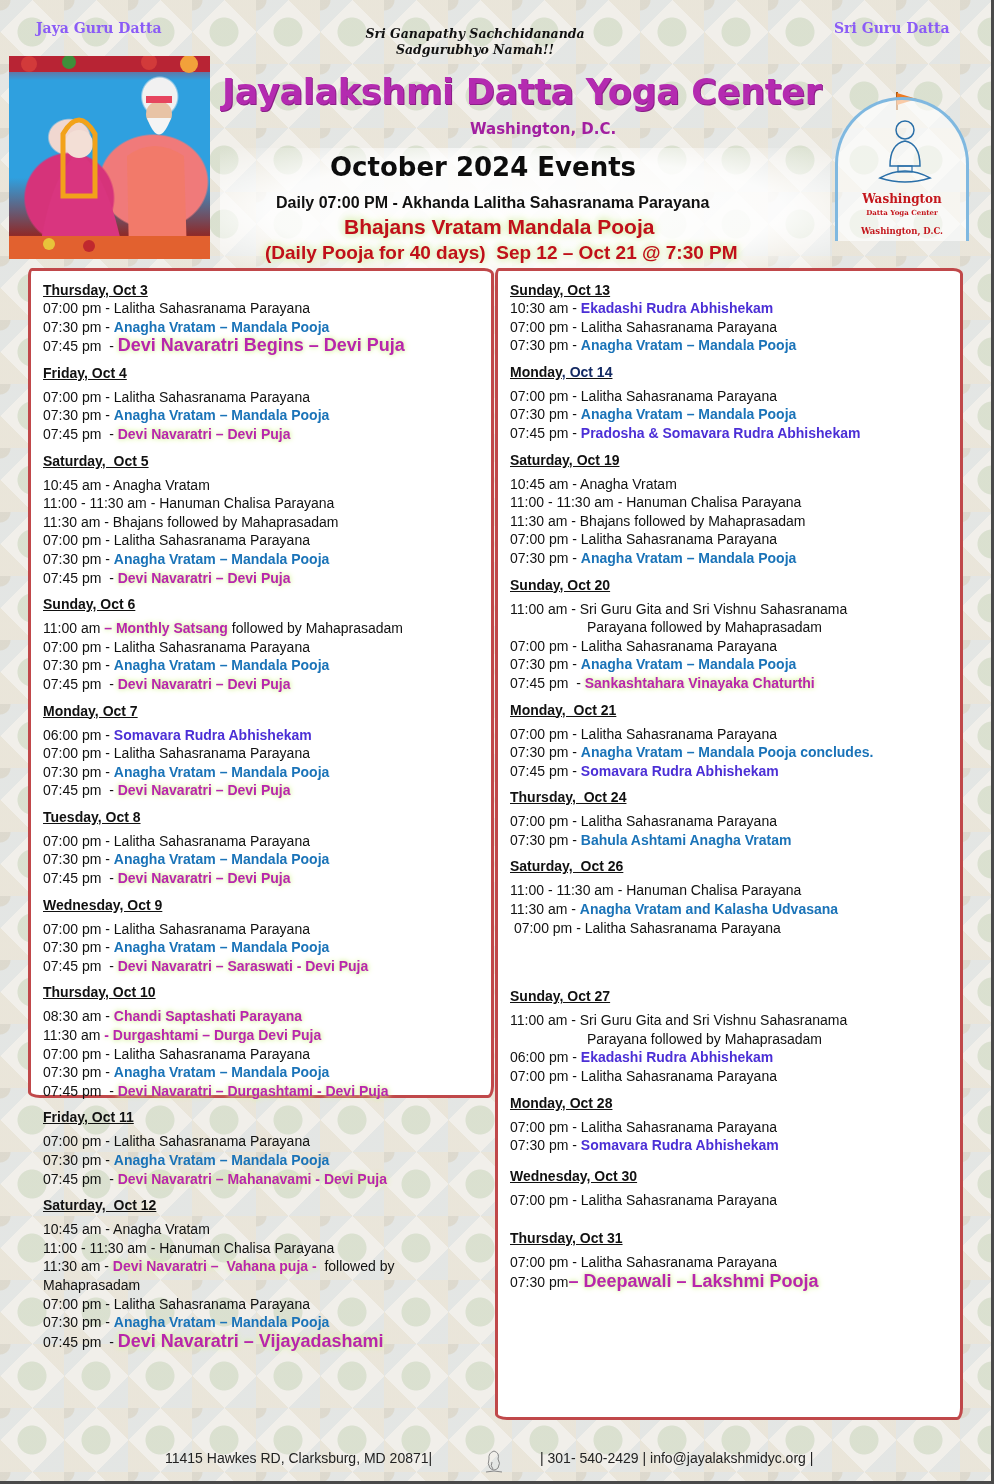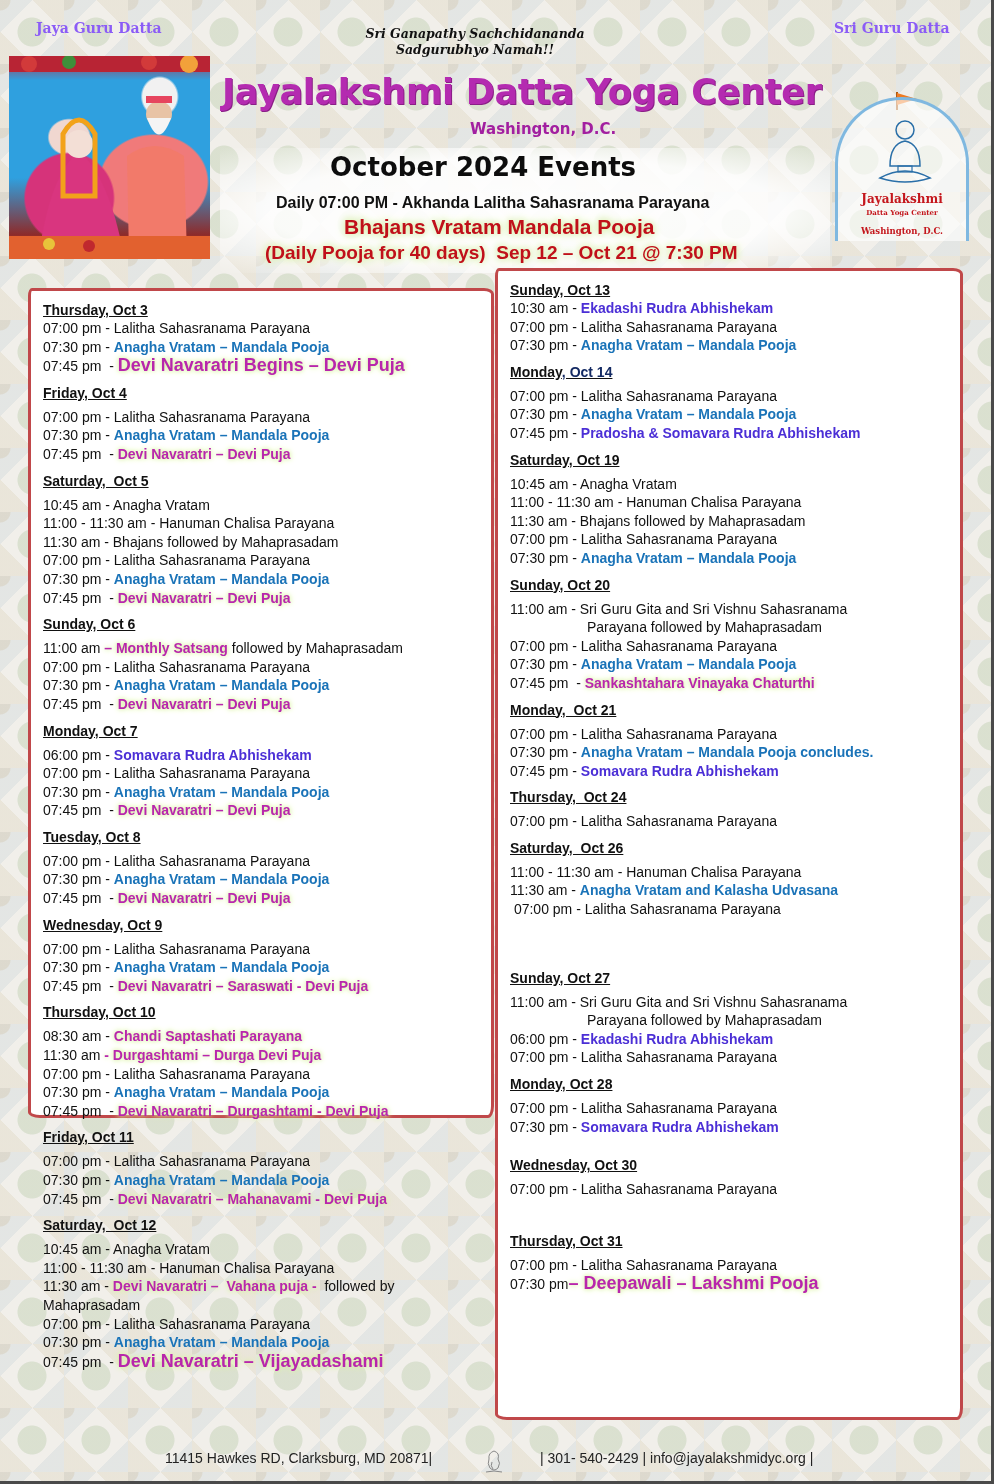--- a/index.html
+++ b/index.html
@@ -101,21 +101,21 @@
     position: absolute; left: 897px; top: 93px; width: 0; height: 0;
     border-left: 20px solid #f07c22; border-top: 6px solid transparent; border-bottom: 6px solid transparent;
   }
   .flag-pole { position: absolute; left: 896px; top: 92px; width: 2px; height: 18px; background: #b05a10; }
 
   .panel {
     position: absolute; background: #fff;
     border: 3px solid #c0484a;
     border-radius: 4px 10px 6px 12px / 8px 6px 12px 6px;
   }
-  .panel-left { left: 28px; top: 288px; width: 466px; height: 830px; }
+  .panel-left { left: 28px; top: 268px; width: 466px; height: 830px; }
   .panel-right { left: 495px; top: 268px; width: 468px; height: 1152px; }
   .panel-inner { position: absolute; left: 12px; top: 10px; right: 10px; }
 
   .day { margin-bottom: 0; }
   .day-head {
     display: inline-block;
     font-family: "Liberation Sans", sans-serif; font-weight: bold; font-size: 14px;
     text-decoration: underline; color: #111; line-height: 17px; white-space: pre;
   }
   .row { font-family: "Liberation Sans", sans-serif; font-size: 14px; line-height: 18.6px; color: #111; white-space: pre; }
@@ -179,21 +179,21 @@
 
 <div class="flag-pole"></div>
 <div class="flag"></div>
 <div class="logo">
   <svg class="logo-figure" viewBox="0 0 58 70">
     <circle cx="29" cy="14" r="9" fill="none" stroke="#2a6fa8" stroke-width="1.5"></circle>
     <path d="M14 50 Q14 28 29 25 Q44 28 44 50 Z" fill="none" stroke="#2a6fa8" stroke-width="1.5"></path>
     <path d="M4 62 Q29 48 54 62 Q29 70 4 62 Z" fill="none" stroke="#2a6fa8" stroke-width="1.5"></path>
     <rect x="22" y="50" width="14" height="6" fill="none" stroke="#2a6fa8" stroke-width="1.2"></rect>
   </svg>
-  <div class="logo-name">Jayalakshmi</div>
+  <div class="logo-name">Washington</div>
   <div class="logo-sub">Datta Yoga Center</div>
   <div class="logo-city">Washington, D.C.</div>
 </div>
 
 <div class="panel panel-left">
   <div class="panel-inner" id="left-col">
       <div class="day" style="margin-top: 0px;"><div class="day-head">Thursday, Oct 3</div><div style="height: 0px;"></div><div class="row"><span class="t">07:00 pm - </span><span class="">Lalitha Sahasranama Parayana</span></div><div class="row"><span class="t">07:30 pm - </span><span class="ev c-blue">Anagha Vratam – Mandala Pooja</span></div><div class="row"><span class="t">07:45 pm  - </span><span class="ev c-magenta big">Devi Navaratri Begins – Devi Puja</span></div></div>
       <div class="day" style="margin-top: 8px;"><div class="day-head">Friday, Oct 4</div><div style="height: 6px;"></div><div class="row"><span class="t">07:00 pm - </span><span class="">Lalitha Sahasranama Parayana</span></div><div class="row"><span class="t">07:30 pm - </span><span class="ev c-blue">Anagha Vratam – Mandala Pooja</span></div><div class="row"><span class="t">07:45 pm  - </span><span class="ev c-magenta">Devi Navaratri – Devi Puja</span></div></div>
       <div class="day" style="margin-top: 8px;"><div class="day-head">Saturday,  Oct 5</div><div style="height: 6px;"></div><div class="row"><span class="t">10:45 am - </span><span class="">Anagha Vratam</span></div><div class="row"><span class="t">11:00 - 11:30 am - </span><span class="">Hanuman Chalisa Parayana</span></div><div class="row"><span class="t">11:30 am - </span><span class="">Bhajans followed by Mahaprasadam</span></div><div class="row"><span class="t">07:00 pm - </span><span class="">Lalitha Sahasranama Parayana</span></div><div class="row"><span class="t">07:30 pm - </span><span class="ev c-blue">Anagha Vratam – Mandala Pooja</span></div><div class="row"><span class="t">07:45 pm  - </span><span class="ev c-magenta">Devi Navaratri – Devi Puja</span></div></div>
       <div class="day" style="margin-top: 8px;"><div class="day-head">Sunday, Oct 6</div><div style="height: 6px;"></div><div class="row"><span class="t">11:00 am </span><span class="ev c-magenta">– Monthly Satsang</span><span> followed by Mahaprasadam</span></div><div class="row"><span class="t">07:00 pm - </span><span class="">Lalitha Sahasranama Parayana</span></div><div class="row"><span class="t">07:30 pm - </span><span class="ev c-blue">Anagha Vratam – Mandala Pooja</span></div><div class="row"><span class="t">07:45 pm  - </span><span class="ev c-magenta">Devi Navaratri – Devi Puja</span></div></div>
@@ -206,26 +206,26 @@
     </div>
 </div>
 
 <div class="panel panel-right">
   <div class="panel-inner" id="right-col">
       <div class="day" style="margin-top: 0px;"><div class="day-head">Sunday, Oct 13</div><div style="height: 0px;"></div><div class="row"><span class="t">10:30 am - </span><span class="ev c-violet">Ekadashi Rudra Abhishekam</span></div><div class="row"><span class="t">07:00 pm - </span><span class="">Lalitha Sahasranama Parayana</span></div><div class="row"><span class="t">07:30 pm - </span><span class="ev c-blue">Anagha Vratam – Mandala Pooja</span></div></div>
       <div class="day" style="margin-top: 8px;"><div class="day-head"><span>Monday</span><span class="navy">, Oct 14</span></div><div style="height: 6px;"></div><div class="row"><span class="t">07:00 pm - </span><span class="">Lalitha Sahasranama Parayana</span></div><div class="row"><span class="t">07:30 pm - </span><span class="ev c-blue">Anagha Vratam – Mandala Pooja</span></div><div class="row"><span class="t">07:45 pm - </span><span class="ev c-violet">Pradosha &amp; Somavara Rudra Abhishekam</span></div></div>
       <div class="day" style="margin-top: 8px;"><div class="day-head">Saturday, Oct 19</div><div style="height: 6px;"></div><div class="row"><span class="t">10:45 am - </span><span class="">Anagha Vratam</span></div><div class="row"><span class="t">11:00 - 11:30 am - </span><span class="">Hanuman Chalisa Parayana</span></div><div class="row"><span class="t">11:30 am - </span><span class="">Bhajans followed by Mahaprasadam</span></div><div class="row"><span class="t">07:00 pm - </span><span class="">Lalitha Sahasranama Parayana</span></div><div class="row"><span class="t">07:30 pm - </span><span class="ev c-blue">Anagha Vratam – Mandala Pooja</span></div></div>
       <div class="day" style="margin-top: 8px;"><div class="day-head">Sunday, Oct 20</div><div style="height: 6px;"></div><div class="row"><span class="t">11:00 am - </span><span class="">Sri Guru Gita and Sri Vishnu Sahasranama</span></div><div class="row indent">Parayana followed by Mahaprasadam</div><div class="row"><span class="t">07:00 pm - </span><span class="">Lalitha Sahasranama Parayana</span></div><div class="row"><span class="t">07:30 pm - </span><span class="ev c-blue">Anagha Vratam – Mandala Pooja</span></div><div class="row"><span class="t">07:45 pm  - </span><span class="ev c-magenta">Sankashtahara Vinayaka Chaturthi</span></div></div>
       <div class="day" style="margin-top: 8px;"><div class="day-head">Monday,  Oct 21</div><div style="height: 6px;"></div><div class="row"><span class="t">07:00 pm - </span><span class="">Lalitha Sahasranama Parayana</span></div><div class="row"><span class="t">07:30 pm - </span><span class="ev c-blue">Anagha Vratam – Mandala Pooja concludes.</span></div><div class="row"><span class="t">07:45 pm - </span><span class="ev c-violet">Somavara Rudra Abhishekam</span></div></div>
-      <div class="day" style="margin-top: 8px;"><div class="day-head">Thursday,  Oct 24</div><div style="height: 6px;"></div><div class="row"><span class="t">07:00 pm - </span><span class="">Lalitha Sahasranama Parayana</span></div></div>
+      <div class="day" style="margin-top: 8px;"><div class="day-head">Thursday,  Oct 24</div><div style="height: 6px;"></div><div class="row"><span class="t">07:00 pm - </span><span class="">Lalitha Sahasranama Parayana</span></div><div class="row"><span class="t">07:30 pm - </span><span class="ev c-blue">Bahula Ashtami Anagha Vratam</span></div></div>
       <div class="day" style="margin-top: 8px;"><div class="day-head">Saturday,  Oct 26</div><div style="height: 6px;"></div><div class="row"><span class="t">11:00 - 11:30 am - </span><span class="">Hanuman Chalisa Parayana</span></div><div class="row"><span class="t">11:30 am - </span><span class="ev c-blue">Anagha Vratam and Kalasha Udvasana</span></div><div class="row"><span class="t"> 07:00 pm - </span><span class="">Lalitha Sahasranama Parayana</span></div></div>
       <div class="day" style="margin-top: 50px;"><div class="day-head">Sunday, Oct 27</div><div style="height: 6px;"></div><div class="row"><span class="t">11:00 am - </span><span class="">Sri Guru Gita and Sri Vishnu Sahasranama</span></div><div class="row indent">Parayana followed by Mahaprasadam</div><div class="row"><span class="t">06:00 pm - </span><span class="ev c-violet">Ekadashi Rudra Abhishekam</span></div><div class="row"><span class="t">07:00 pm - </span><span class="">Lalitha Sahasranama Parayana</span></div></div>
       <div class="day" style="margin-top: 8px;"><div class="day-head">Monday, Oct 28</div><div style="height: 6px;"></div><div class="row"><span class="t">07:00 pm - </span><span class="">Lalitha Sahasranama Parayana</span></div><div class="row"><span class="t">07:30 pm - </span><span class="ev c-violet">Somavara Rudra Abhishekam</span></div></div>
-      <div class="day" style="margin-top: 20px;"><div class="day-head">Wednesday, Oct 30</div><div style="height: 6px;"></div><div class="row"><span class="t">07:00 pm - </span><span class="">Lalitha Sahasranama Parayana</span></div></div>
-      <div class="day" style="margin-top: 33px;"><div class="day-head">Thursday, Oct 31</div><div style="height: 6px;"></div><div class="row"><span class="t">07:00 pm - </span><span class="">Lalitha Sahasranama Parayana</span></div><div class="row"><span class="t">07:30 pm</span><span class="ev c-magenta big">– Deepawali – Lakshmi Pooja</span></div></div>
+      <div class="day" style="margin-top: 12px;"><div class="day-head">Wednesday, Oct 30</div><div style="height: 6px;"></div><div class="row"><span class="t">07:00 pm - </span><span class="">Lalitha Sahasranama Parayana</span></div></div>
+      <div class="day" style="margin-top: 20px;"><div class="day-head">Thursday, Oct 31</div><div style="height: 6px;"></div><div class="row"><span class="t">07:00 pm - </span><span class="">Lalitha Sahasranama Parayana</span></div><div class="row"><span class="t">07:30 pm</span><span class="ev c-magenta big">– Deepawali – Lakshmi Pooja</span></div></div>
     </div>
 </div>
 
 <div class="footer">11415 Hawkes RD, Clarksburg, MD 20871|</div>
 <svg class="ganesha" viewBox="0 0 20 26">
   <path d="M10 3 Q4 5 5 11 Q3 16 6 20 Q10 24 14 20 Q17 15 14 11 Q16 5 10 3 Z" fill="none" stroke="#888" stroke-width="1"></path>
   <path d="M8 14 Q6 18 9 21" fill="none" stroke="#888" stroke-width="1"></path>
   <path d="M2 24 Q10 22 18 24" fill="none" stroke="#888" stroke-width="1"></path>
 </svg>
 <div class="footer" style="left:540px">| 301- 540-2429 | info@jayalakshmidyc.org |</div>

